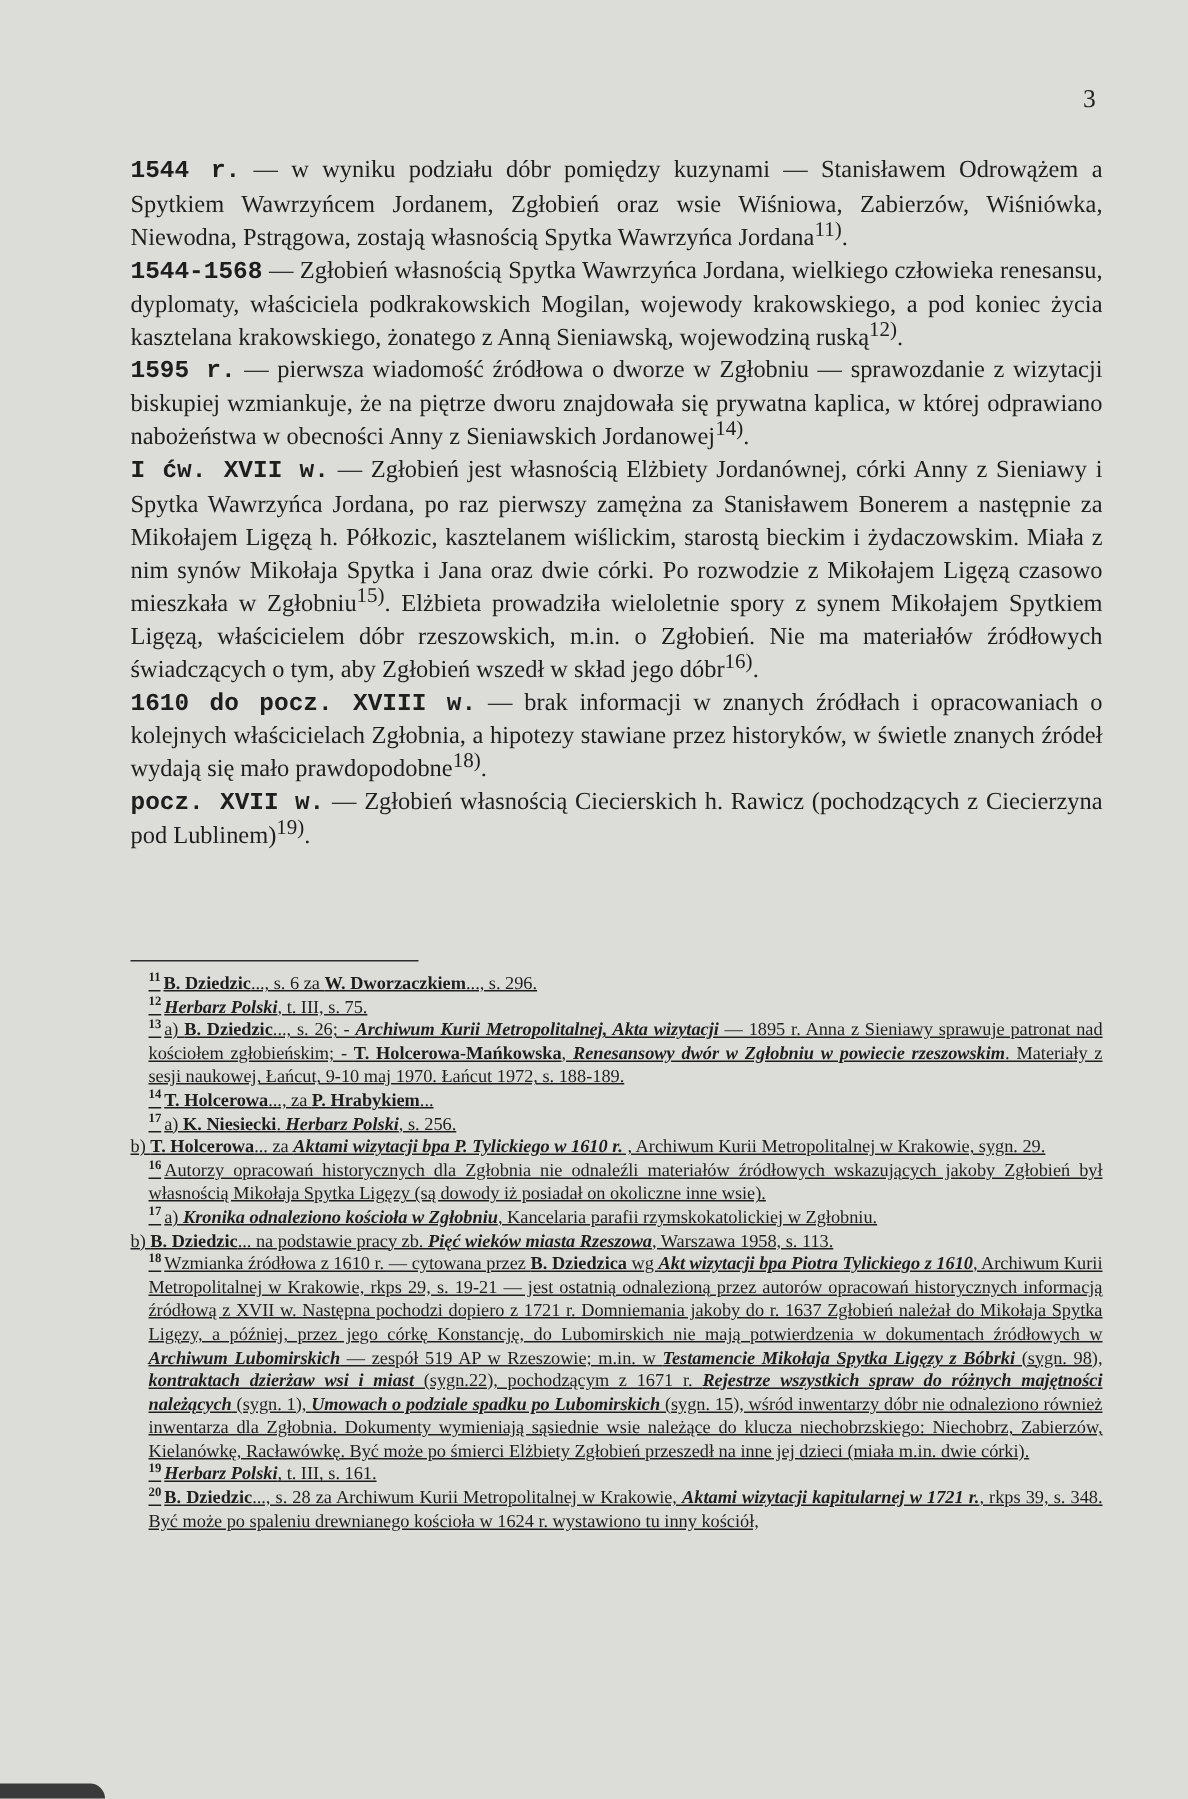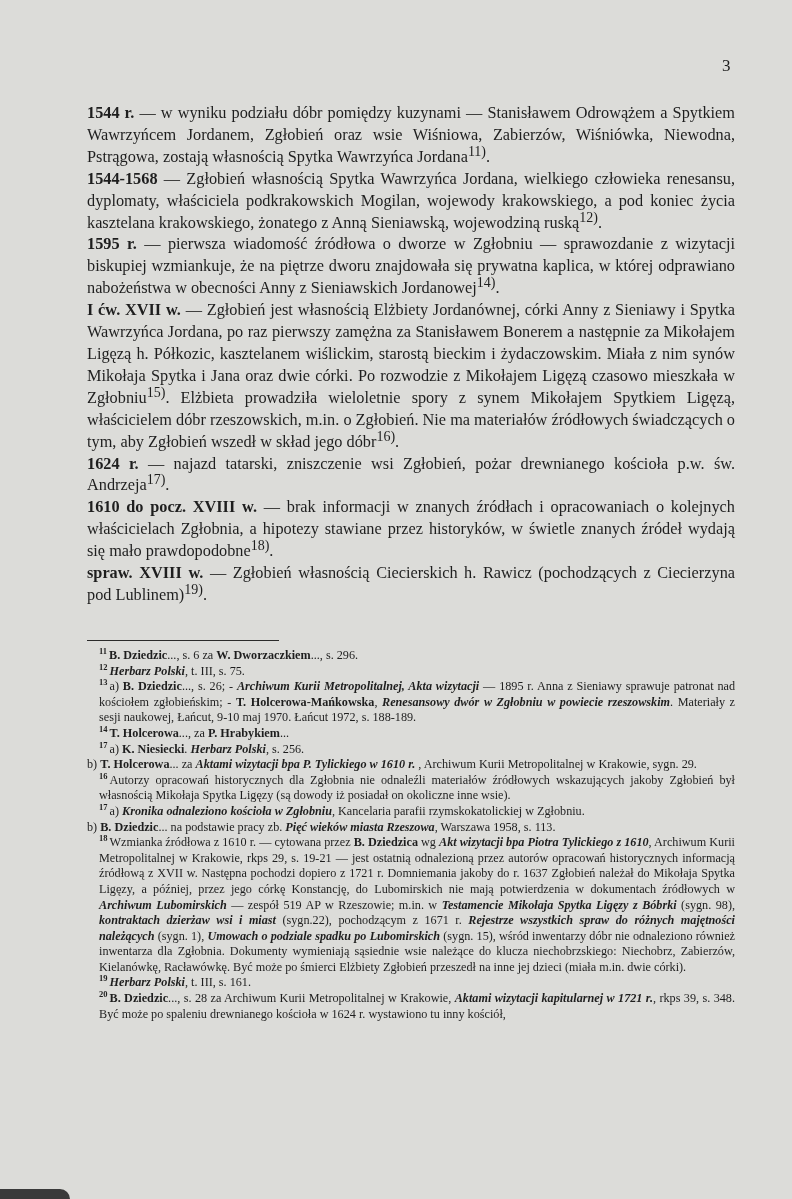--- a/index.html
+++ b/index.html
@@ -18,50 +18,49 @@
     background: #3a3a3a; border-top-right-radius: 10px;
   }
   .page-number {
     position: absolute; left: 722px; top: 56px; font-size: 17px;
   }
   .main {
     position: absolute; left: 87px; top: 102px; width: 648px;
     font-size: 16.3px; line-height: 21.9px; text-align: justify;
   }
   .entry { margin: 0; }
-  .entry .lead { font-weight: bold; }
+  .entry .lead { font-weight: bold; font-family: Liberation Mono, monospace; }
   sup { font-size: 14px; line-height: 0; vertical-align: 6px; }
   .rule {
     position: absolute; left: 87px; top: 640px; width: 192px; height: 1px;
     background: #2a2a2a;
   }
   .notes {
     position: absolute; left: 87px; top: 648px; width: 648px;
     font-size: 12.2px; line-height: 15.6px; text-align: justify;
   }
-  .note { margin: 0; }
+  .note { margin: 0; text-decoration: underline; }
   .note .num { font-size: 8.5px; vertical-align: 5px; line-height: 0; margin-right: 2px; font-weight: bold; }
   .indent { padding-left: 12px; }
   b { font-weight: bold; }
   .bi { font-weight: bold; font-style: italic; }
 </style>
 </head>
 <body>
 
 <div class="page">
   <div class="page-number">3</div>
 
   <div class="main">
     <p class="entry"><span class="lead">1544 r.</span><span> — w wyniku podziału dóbr pomiędzy kuzynami — Stanisławem Odrowążem a Spytkiem Wawrzyńcem Jordanem, Zgłobień oraz wsie Wiśniowa, Zabierzów, Wiśniówka, Niewodna, Pstrągowa, zostają własnością Spytka Wawrzyńca Jordana</span><sup>11)</sup><span>.</span></p>
     <p class="entry"><span class="lead">1544-1568</span><span> — Zgłobień własnością Spytka Wawrzyńca Jordana, wielkiego człowieka renesansu, dyplomaty, właściciela podkrakowskich Mogilan, wojewody krakowskiego, a pod koniec życia kasztelana krakowskiego, żonatego z Anną Sieniawską, wojewodziną ruską</span><sup>12)</sup><span>.</span></p>
     <p class="entry"><span class="lead">1595 r.</span><span> — pierwsza wiadomość źródłowa o dworze w Zgłobniu — sprawozdanie z wizytacji biskupiej wzmiankuje, że na piętrze dworu znajdowała się prywatna kaplica, w której odprawiano nabożeństwa w obecności Anny z Sieniawskich Jordanowej</span><sup>14)</sup><span>.</span></p>
     <p class="entry"><span class="lead">I ćw. XVII w.</span><span> — Zgłobień jest własnością Elżbiety Jordanównej, córki Anny z Sieniawy i Spytka Wawrzyńca Jordana, po raz pierwszy zamężna za Stanisławem Bonerem a następnie za Mikołajem Ligęzą h. Półkozic, kasztelanem wiślickim, starostą bieckim i żydaczowskim. Miała z nim synów Mikołaja Spytka i Jana oraz dwie córki. Po rozwodzie z Mikołajem Ligęzą czasowo mieszkała w Zgłobniu</span><sup>15)</sup><span>. Elżbieta prowadziła wieloletnie spory z synem Mikołajem Spytkiem Ligęzą, właścicielem dóbr rzeszowskich, m.in. o Zgłobień. Nie ma materiałów źródłowych świadczących o tym, aby Zgłobień wszedł w skład jego dóbr</span><sup>16)</sup><span>.</span></p>
-    <p class="entry"><span class="lead">1624 r.</span><span> — najazd tatarski, zniszczenie wsi Zgłobień, pożar drewnianego kościoła p.w. św. Andrzeja</span><sup>17)</sup><span>.</span></p>
     <p class="entry"><span class="lead">1610 do pocz. XVIII w.</span><span> — brak informacji w znanych źródłach i opracowaniach o kolejnych właścicielach Zgłobnia, a hipotezy stawiane przez historyków, w świetle znanych źródeł wydają się mało prawdopodobne</span><sup>18)</sup><span>.</span></p>
-    <p class="entry"><span class="lead">spraw. XVIII w.</span><span> — Zgłobień własnością Ciecierskich h. Rawicz (pochodzących z Ciecierzyna pod Lublinem)</span><sup>19)</sup><span>.</span></p>
+    <p class="entry"><span class="lead">pocz. XVII w.</span><span> — Zgłobień własnością Ciecierskich h. Rawicz (pochodzących z Ciecierzyna pod Lublinem)</span><sup>19)</sup><span>.</span></p>
   </div>
 
   <div class="rule"></div>
 
   <div class="notes">
     <p class="note indent"><span class="num">11</span><b>B. Dziedzic</b><span>..., s. 6 za </span><b>W. Dworzaczkiem</b><span>..., s. 296.</span></p>
     <p class="note indent"><span class="num">12</span><span class="bi">Herbarz Polski</span><span>, t. III, s. 75.</span></p>
     <p class="note indent"><span class="num">13</span><span>a) </span><b>B. Dziedzic</b><span>..., s. 26; - </span><span class="bi">Archiwum Kurii Metropolitalnej, Akta wizytacji</span><span> — 1895 r. Anna z Sieniawy sprawuje patronat nad kościołem zgłobieńskim; - </span><b>T. Holcerowa-Mańkowska</b><span>, </span><span class="bi">Renesansowy dwór w Zgłobniu w powiecie rzeszowskim</span><span>. Materiały z sesji naukowej, Łańcut, 9-10 maj 1970. Łańcut 1972, s. 188-189.</span></p>
     <p class="note indent"><span class="num">14</span><b>T. Holcerowa</b><span>..., za </span><b>P. Hrabykiem</b><span>...</span></p>
     <p class="note indent"><span class="num">17</span><span>a) </span><b>K. Niesiecki</b><span>. </span><span class="bi">Herbarz Polski</span><span>, s. 256.</span></p>

